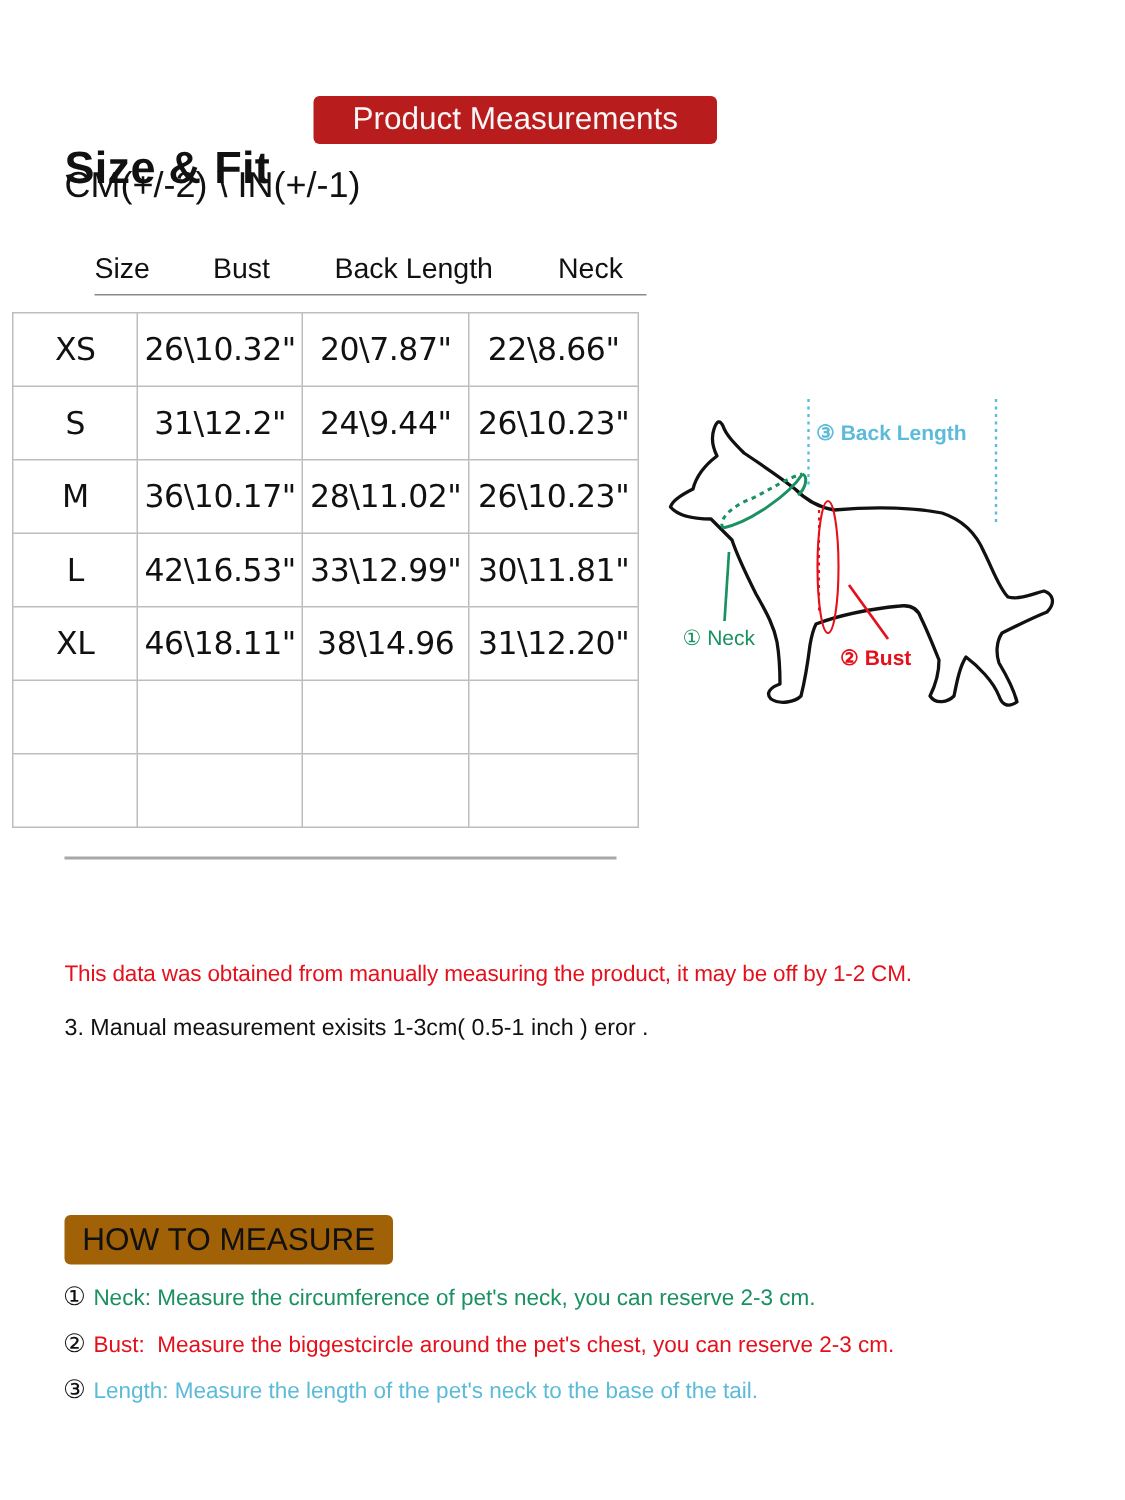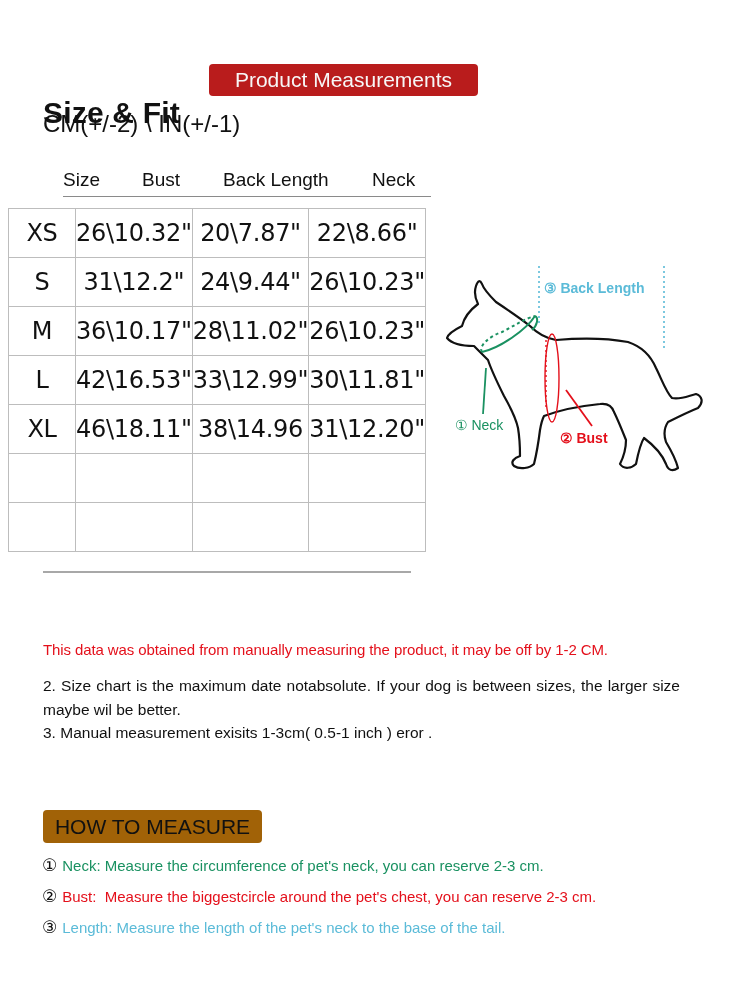--- a/index.html
+++ b/index.html
@@ -26,21 +26,21 @@
       font-size: 19px; color: #111; margin-left: 20px;
     }
     .hdr-row span { position: absolute; top: 1px; }
     table.size-table {
       position: absolute; left: 8px; top: 208px;
       border-collapse: collapse; width: 418px;
       font-family: "DejaVu Sans", sans-serif;
     }
     table.size-table td {
       border: 1.5px solid #bdbdbd; height: 48px; padding: 0;
-      text-align: center; vertical-align: middle; font-size: 24px; color: #111;
+      text-align: center; vertical-align: middle; font-size: 21px; color: #111;
       white-space: nowrap; letter-spacing: -0.3px;
     }
     .bottom-rule {
       position: absolute; left: 43px; top: 571px; width: 368px;
       border-top: 2px solid #a8a8a8;
     }
     .dog-figure { position: absolute; left: 440px; top: 260px; width: 290px; height: 220px; }
     .note-red {
       position: absolute; left: 43px; top: 641px; font-size: 15px; color: #e4101b;
       letter-spacing: -0.1px;
@@ -149,21 +149,20 @@
     <line x1="126" y1="130" x2="152" y2="166" stroke="#e4101b" stroke-width="1.8"></line>
   </svg>
   <span style="position:absolute; left:104px; top:20px; font-size:14px; font-weight:bold; color:#5bbbd8; white-space:nowrap;">③ Back Length</span>
   <span style="position:absolute; left:15px; top:157px; font-size:14px; font-weight:normal; color:#1a9161; white-space:nowrap;">① Neck</span>
   <span style="position:absolute; left:120px; top:170px; font-size:14px; font-weight:bold; color:#e4101b; white-space:nowrap;">② Bust</span>
 </div>
 
 <div class="note-red">This data was obtained from manually measuring the product, it may be off by 1-2 CM.</div>
 
 <div class="notes">
-  <p>2. Size chart is the maximum date notabsolute. If your dog is between sizes, the larger size maybe wil be better.</p>
   <p>3. Manual measurement exisits 1-3cm( 0.5-1 inch ) eror .</p>
 </div>
 
 <div class="howto-badge">HOW TO MEASURE</div>
 
 <div class="howto-line" style="top:855px;">
   <span class="num">①</span><span style="color:#1a9161">Neck: Measure the circumference of pet's neck, you can reserve 2-3 cm.</span>
 </div>
 <div class="howto-line" style="top:886px;">
   <span class="num">②</span><span style="color:#e4101b; white-space:pre">Bust:  Measure the biggestcircle around the pet's chest, you can reserve 2-3 cm.</span>

